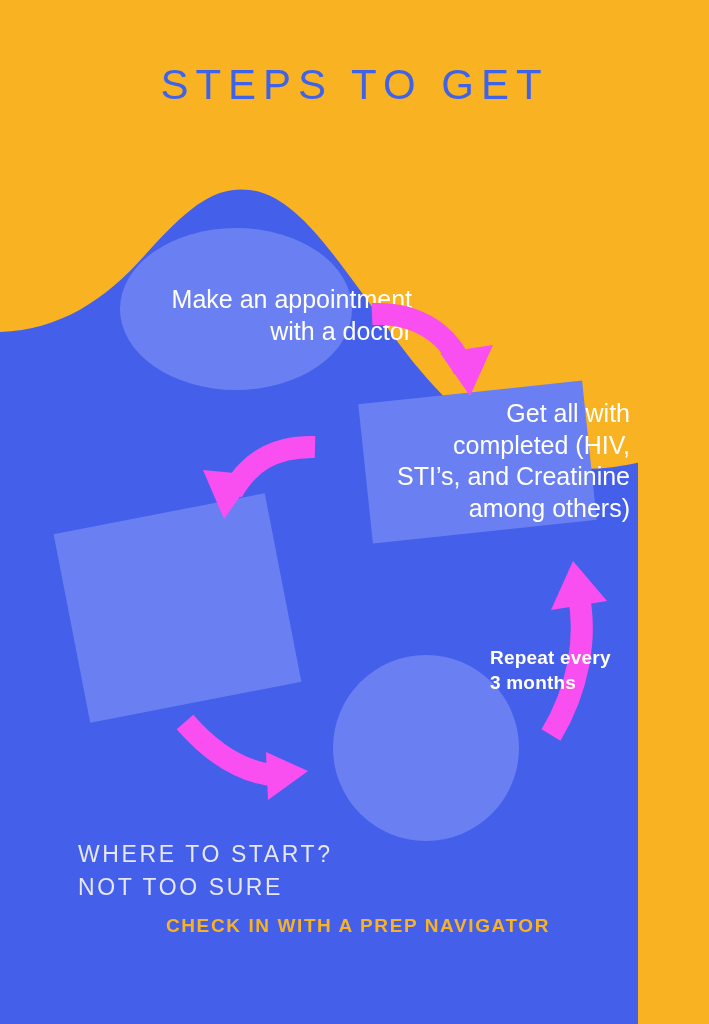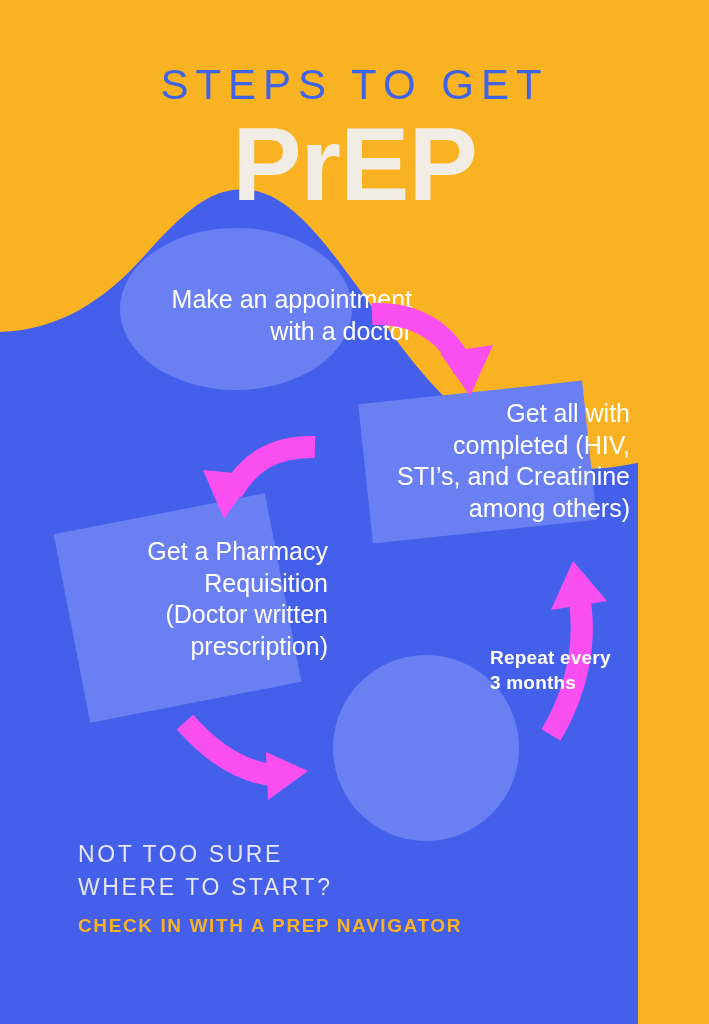--- a/index.html
+++ b/index.html
@@ -86,58 +86,54 @@
     line-height:1.42;
     font-weight:400;
     margin:0;
   }
   .footer-cta{
     color:#F9B322;
     font-size:19px;
     font-weight:bold;
     letter-spacing:1.6px;
     margin:12px 0 0 0;
+    text-align:center;
   }
 </style>
 </head>
 <body>
 
 <div class="poster">
 
   <svg class="bg-wave" viewBox="0 0 709 1024" preserveAspectRatio="none">
     <rect x="0" y="0" width="709" height="1024" fill="#F9B322"></rect>
     <path d="M0,1024 L0,332
              C 60,330 105,300 145,255
              C 190,205 215,186 250,190
              C 300,196 340,265 400,345
              C 470,438 540,480 620,466
              C 660,459 690,452 709,444
              L709,1024 Z" fill="#4460EB"></path>
   </svg>
 
   <div class="header">
     <p class="kicker">STEPS TO GET</p>
-    <p class="wordmark">PrEP</p>
   </div>
 
   <div class="shape circle-shape" style="left:120px;top:228px;width:232px;height:162px;"></div>
   <div class="step-text" style="left:62px;top:284px;width:350px;white-space:pre-line;">Make an appointment
 with a doctor</div>
 
   <div class="shape square-shape" style="left:365px;top:392px;width:225px;height:140px;transform:rotate(-6deg);"></div>
   <div class="step-text" style="left:325px;top:398px;width:305px;white-space:pre-line;">Get all with
 completed (HIV,
 STI’s, and Creatinine
 among others)</div>
 
   <div class="shape square-shape" style="left:70px;top:512px;width:215px;height:192px;transform:rotate(-11deg);"></div>
-  <div class="step-text" style="left:38px;top:536px;width:290px;white-space:pre-line;">Get a Pharmacy
-Requisition
-(Doctor written
-prescription)</div>
 
   <div class="shape circle-shape" style="left:333px;top:655px;width:186px;height:186px;"></div>
 
   <svg class="arrows" viewBox="0 0 709 1024" preserveAspectRatio="none">
 
     <g>
       <path d="M372,314 C 420,312 450,336 464,370" stroke="#FA4FF0" stroke-width="22" fill="none" stroke-linecap="butt"></path>
       <polygon points="440,353 493,345 470,396" fill="#FA4FF0"></polygon>
     </g>
 
@@ -154,18 +150,18 @@
     <g>
       <path d="M551,735 C 578,690 588,638 578,592" stroke="#FA4FF0" stroke-width="22" fill="none" stroke-linecap="butt"></path>
       <polygon points="551,610 573,561 607,601" fill="#FA4FF0"></polygon>
     </g>
   </svg>
 
   <div class="repeat-label" style="left:490px;top:645px;width:165px;white-space:pre-line;">Repeat every
 3 months</div>
 
   <div class="footer">
+    <p class="footer-line">WHERE TO START?</p>
     <p class="footer-line">NOT TOO SURE</p>
-    <p class="footer-line">WHERE TO START?</p>
     <p class="footer-cta">CHECK IN WITH A PREP NAVIGATOR</p>
   </div>
 
 </div>
 
 </body></html>

